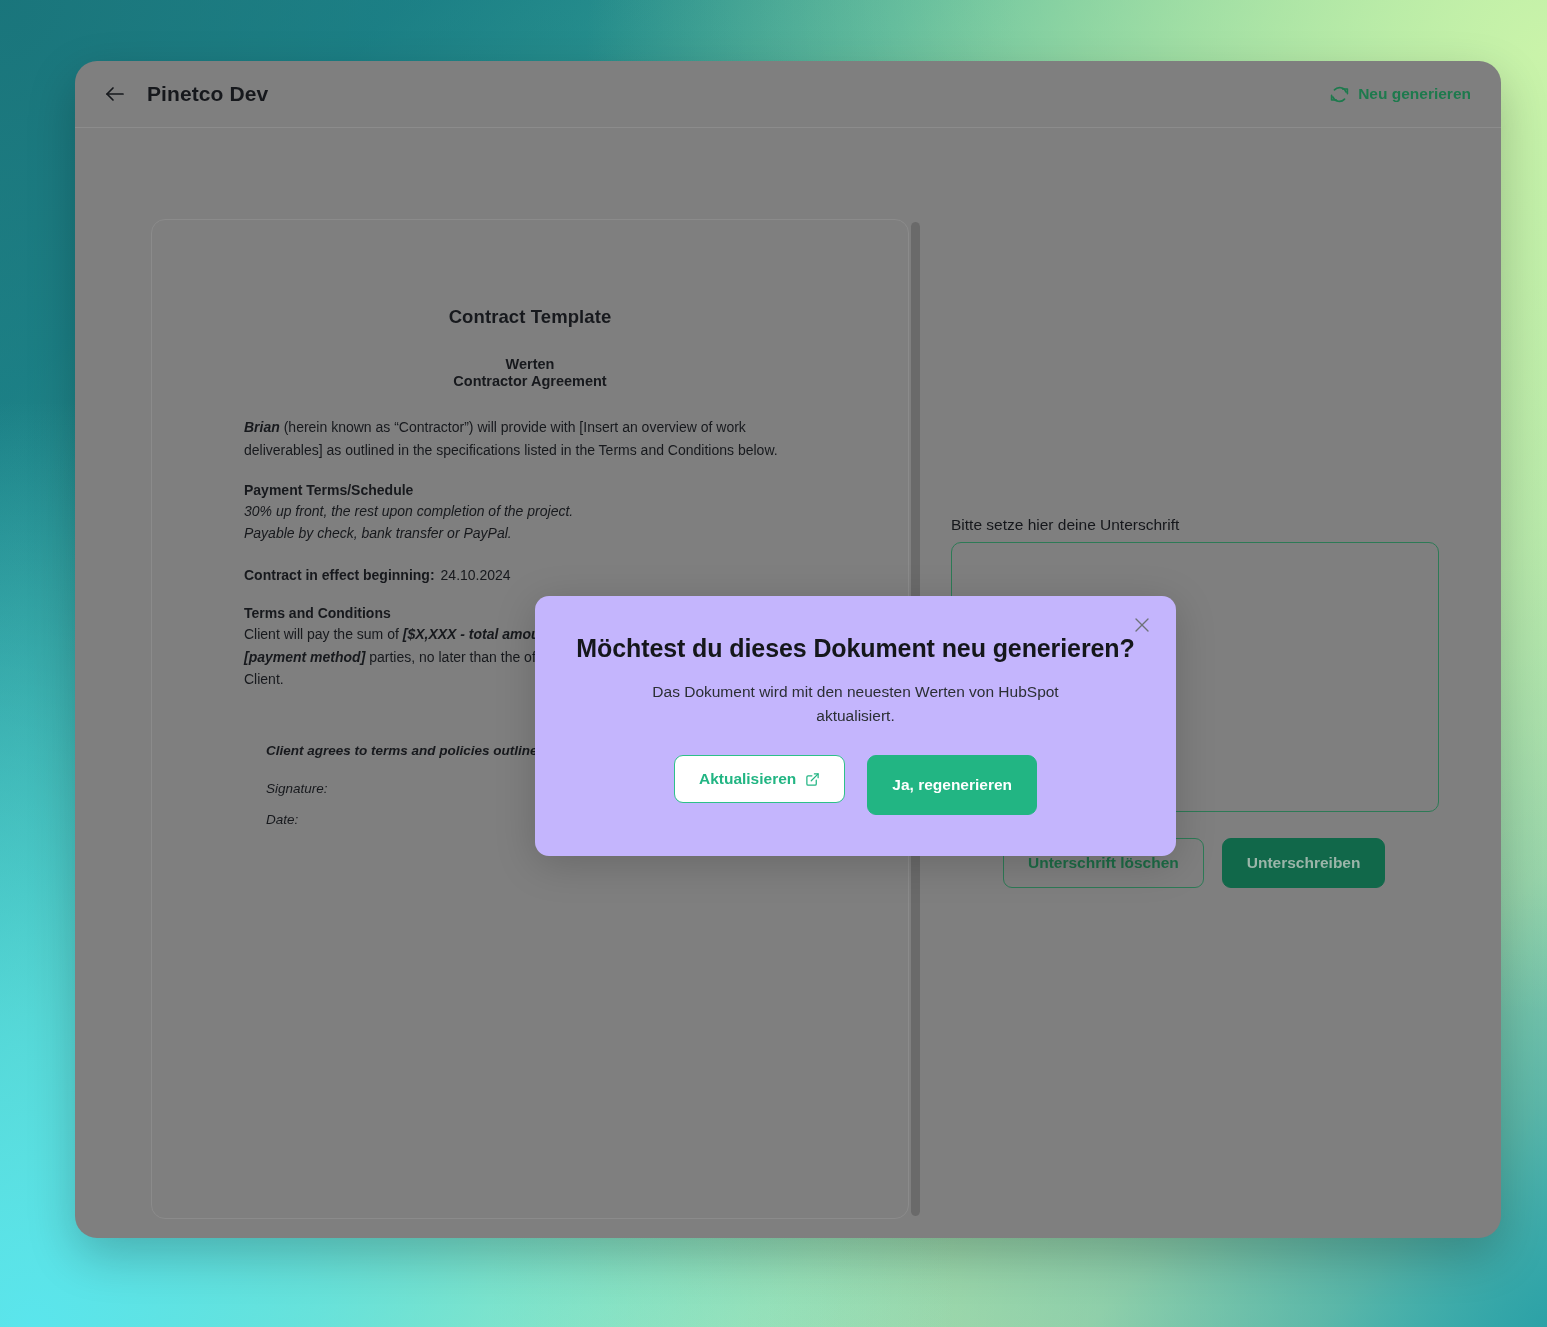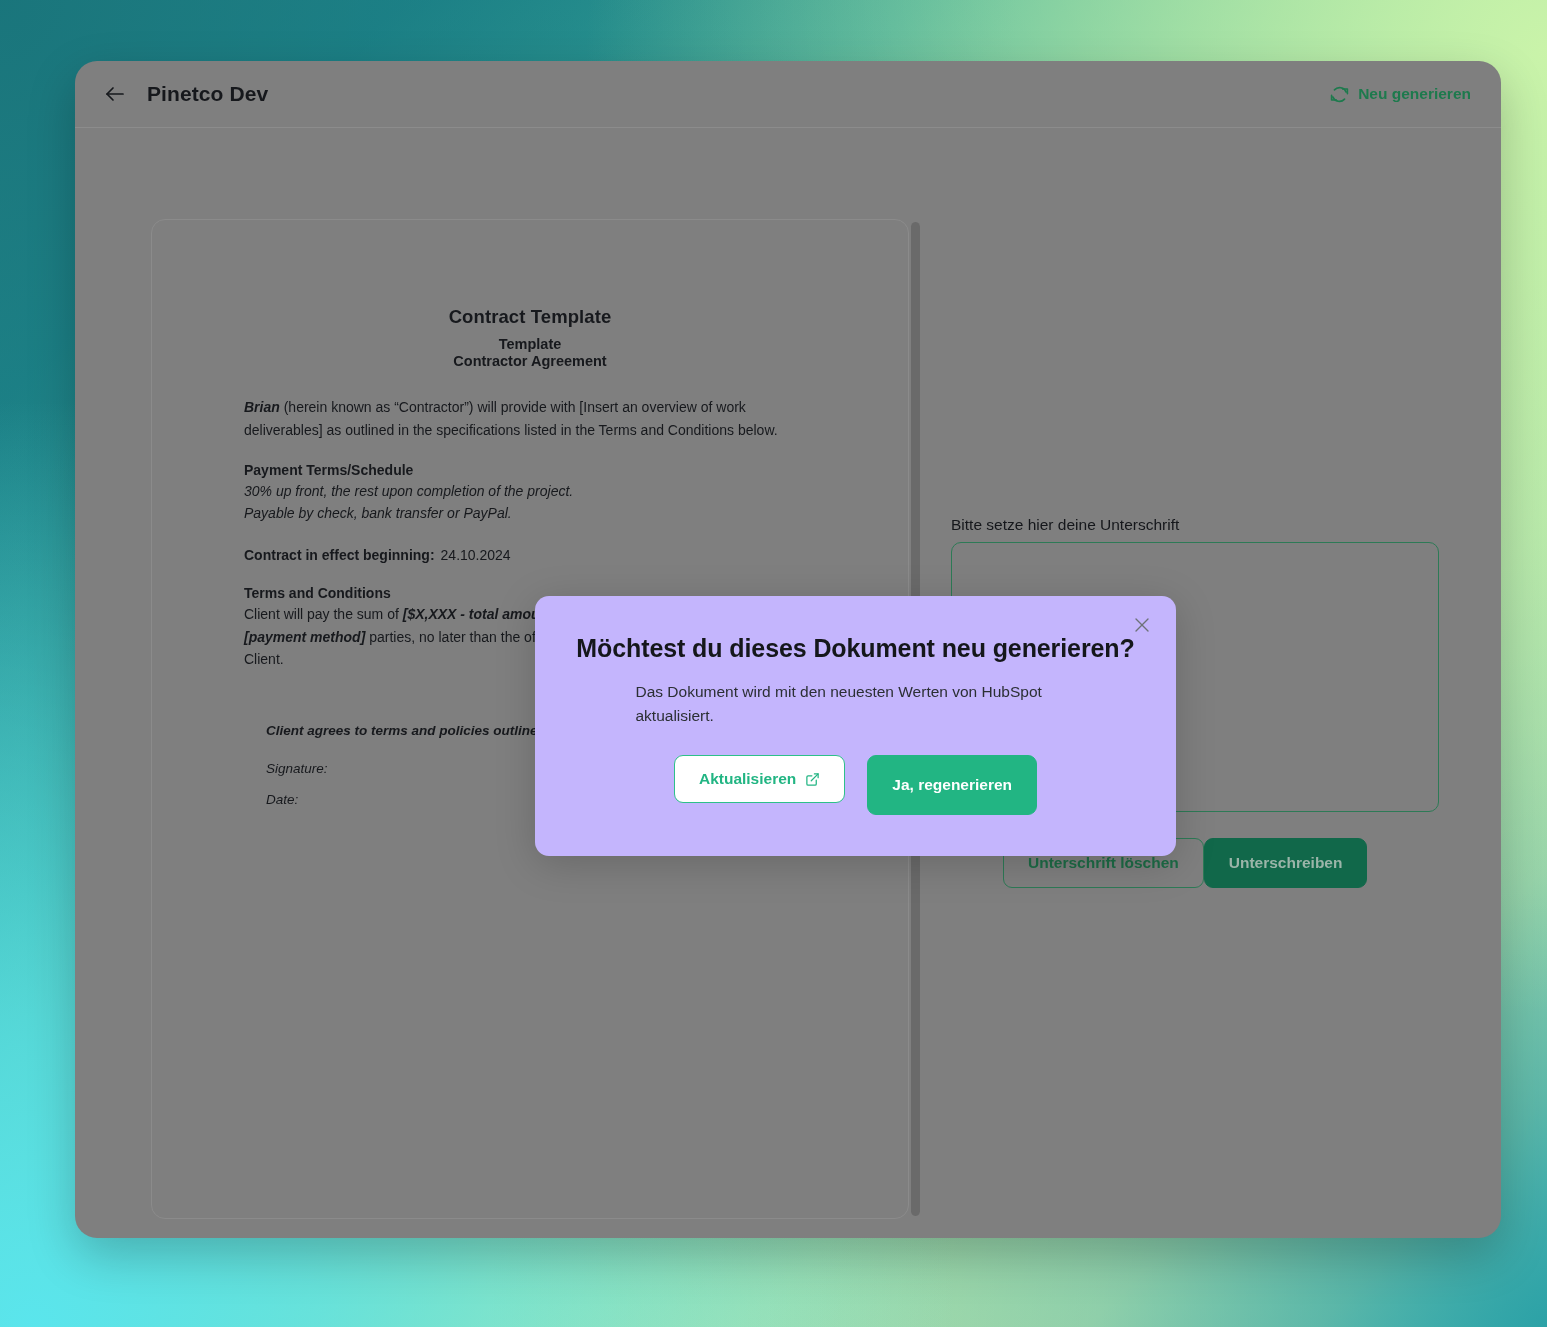--- a/index.html
+++ b/index.html
@@ -112,21 +112,21 @@
   .doc-inner {
     padding: 86px 92px 40px 92px;
     color: #17191d;
   }
 
   .doc-h1 {
     text-align: center;
     font-size: 18.5px;
     font-weight: 700;
     letter-spacing: .1px;
-    margin-bottom: 8px;
+    margin-bottom: 28px;
   }
   .doc-h2 {
     text-align: center;
     font-size: 14.5px;
     font-weight: 700;
     line-height: 1.18;
     margin-bottom: 26px;
   }
 
   .doc-p {
@@ -223,20 +223,21 @@
     border-radius: 10px;
     background: transparent;
     cursor: crosshair;
   }
 
   .sign-actions {
     position: absolute;
     left: 52px;
     top: 710px;
     display: flex;
+    gap: 18px;
   }
 
   .btn {
     font-family: "Liberation Sans", sans-serif;
     font-size: 15.5px;
     font-weight: 600;
     border-radius: 9px;
     cursor: pointer;
     padding: 0 24px;
     height: 50px;
@@ -284,20 +285,21 @@
     text-align: center;
     font-size: 25px;
     font-weight: 700;
     color: #15171b;
     letter-spacing: -0.1px;
   }
 
   .modal-desc {
     margin: 17px auto 0 auto;
     width: 440px;
+    text-align: center;
     font-size: 15.5px;
     line-height: 1.55;
     color: #2b2f34;
   }
 
   .modal-actions {
     margin-top: 27px;
     display: flex;
     justify-content: center;
     gap: 22px;
@@ -353,21 +355,21 @@
   </div>
 
   <div class="app-body">
 
     <div class="doc-card">
       <div class="doc-inner">
 
         <div class="doc-h1">Contract Template</div>
 
         <div class="doc-h2">
-          <div>Template</div>
+          <div>Werten</div>
           <div>Contractor Agreement</div>
         </div>
 
         <p class="doc-p">
           <span class="doc-em">Brian</span><span> (herein known as “Contractor”) will provide with [Insert an overview of work deliverables] as outlined in the specifications listed in the Terms and Conditions below.</span>
         </p>
 
         <div class="sec-title">Payment Terms/Schedule</div>
         <div class="sec-line">30% up front, the rest upon completion of the project.</div>
         <div class="sec-line">Payable by check, bank transfer or PayPal.</div>

